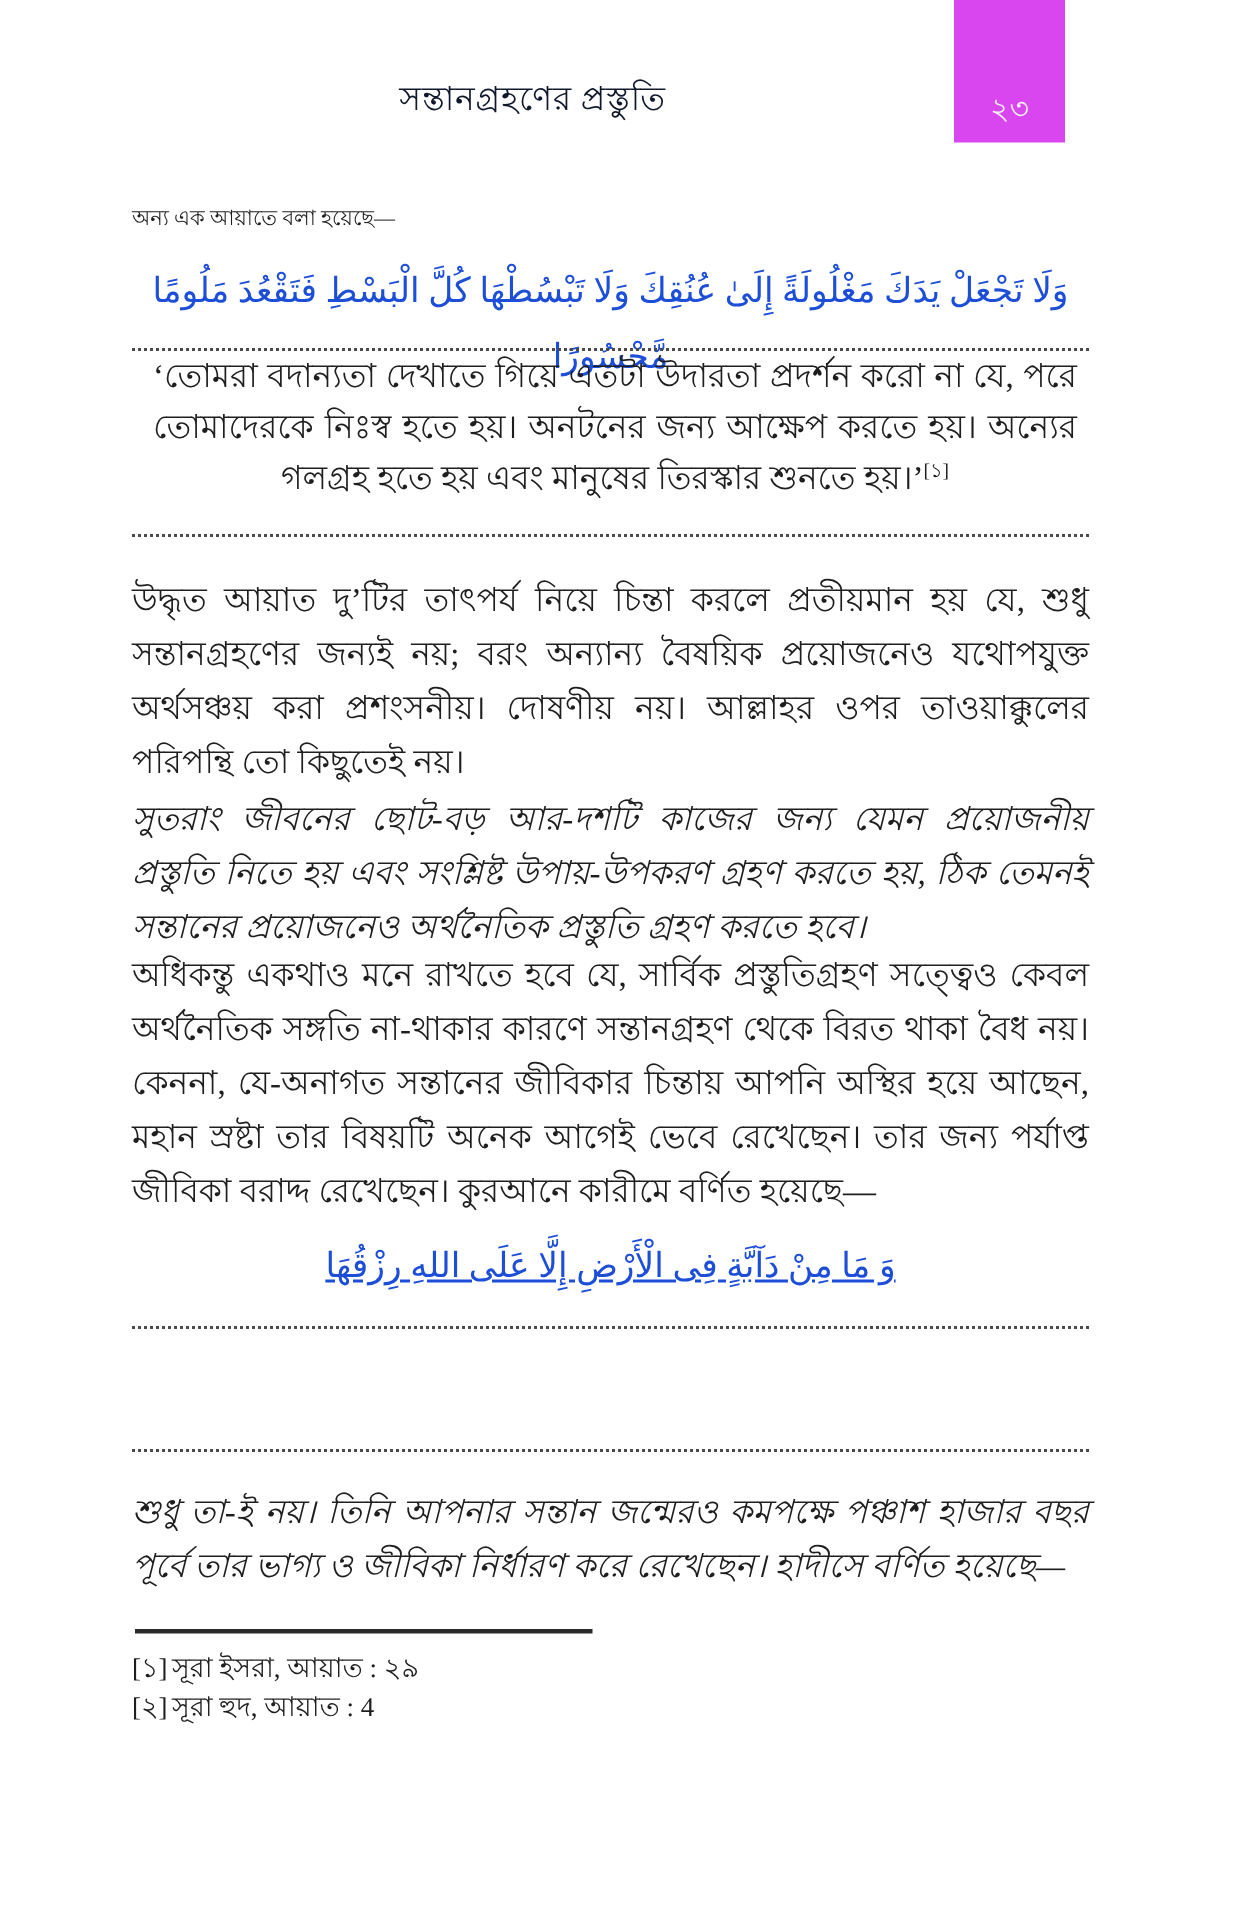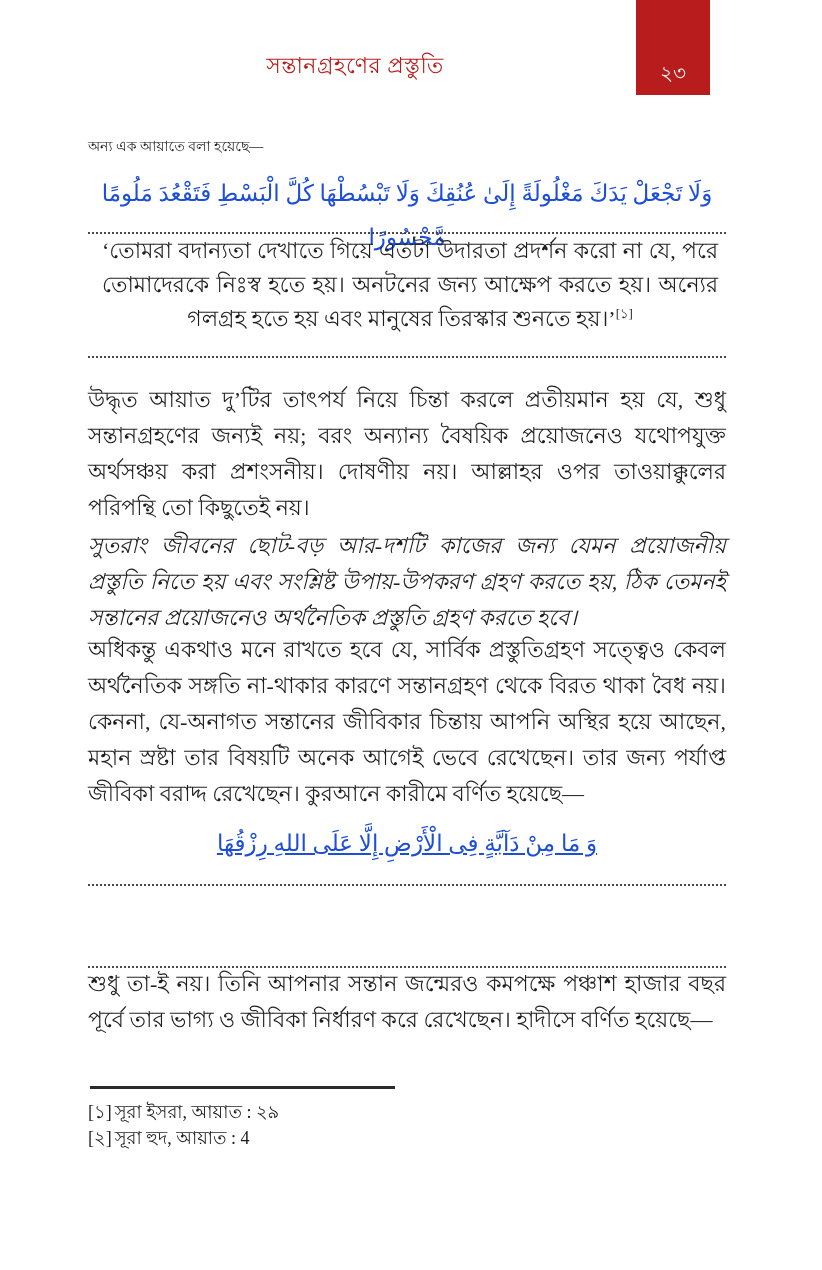--- a/index.html
+++ b/index.html
@@ -10,28 +10,28 @@
     background: #ffffff;
     color: #1e1e1e;
     font-family: "Liberation Serif", serif;
     overflow: hidden;
   }
   .page-title {
     position: absolute;
     top: 48px; left: 0; right: 112px;
     text-align: center;
     font-size: 22px;
-    color: #b91c1c;
+    color: #0f172a;
     letter-spacing: 0.5px;
   }
   .page-num-box {
     position: absolute;
     top: 0; left: 636px;
     width: 74px; height: 95px;
-    background: #b91c1c;
+    background: #d946ef;
     display: flex;
     align-items: flex-end;
     justify-content: center;
     padding-bottom: 12px;
     box-sizing: border-box;
   }
   .page-num-box span {
     color: #f2f2f2;
     font-size: 20px;
     line-height: 1;
@@ -69,21 +69,21 @@
   .t1 { top: 234px; }
   .t2 { top: 896px; }
   .para {
     font-size: 22px;
     line-height: 36px;
     text-align: justify;
   }
   .p1 { top: 382px; }
   .p2 { top: 528px; font-style: italic; }
   .p3 { top: 632px; }
-  .p4 { top: 966px; }
+  .p4 { top: 990px; font-style: italic; }
   sup.fnref {
     font-size: 13px;
     line-height: 0;
     vertical-align: super;
     letter-spacing: 0;
   }
   .fn-rule {
     position: absolute;
     top: 1086px; left: 90px;
     width: 305px; height: 0;

